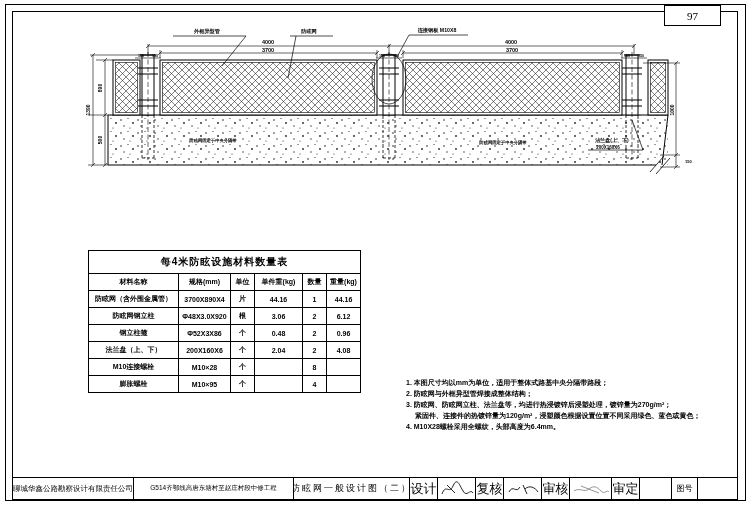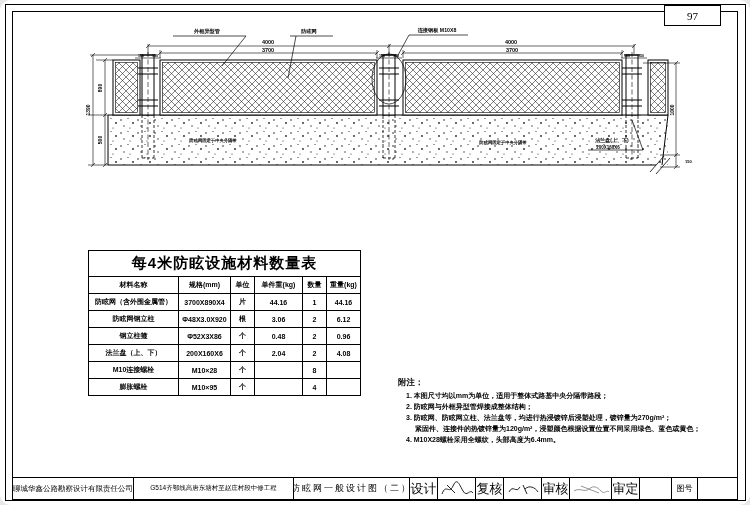--- a/index.html
+++ b/index.html
@@ -1,30 +1,30 @@
 <!DOCTYPE html>
 <html><head>
 <meta charset="utf-8">
 <style>
   html,body{margin:0;padding:0;background:#e8e8e8;}
   .sheet{position:relative;width:750px;height:505px;background:#ffffff;overflow:hidden;
-         font-family:"Liberation Sans","DejaVu Sans",sans-serif;color:#000;border-radius:11px;}
+         font-family:"Liberation Sans","DejaVu Sans",sans-serif;color:#000;}
   .frame-outer{position:absolute;left:5px;top:4px;width:739px;height:495px;border:1px solid #000;}
   .frame-inner{position:absolute;left:12px;top:11px;width:726px;height:489px;border:1.5px solid #000;box-sizing:border-box;}
   .page-box{position:absolute;left:664px;top:5px;width:55px;height:19px;border:1px solid #000;background:#fff;
             display:flex;align-items:center;justify-content:center;
             font-family:"Liberation Serif","DejaVu Serif",serif;font-size:11px;}
   svg.elevation{position:absolute;left:0;top:0;width:750px;height:250px;}
   svg text{fill:#000;font-family:"Liberation Sans","DejaVu Sans",sans-serif;font-weight:bold;}
 
   .mat-table{position:absolute;left:88px;top:250px;width:272px;}
   .mat-table table{border-collapse:collapse;width:100%;table-layout:fixed;}
   .mat-table td,.mat-table th{border:1px solid #000;font-size:7px;font-weight:bold;text-align:center;
                               padding:3px 1px;overflow:hidden;white-space:nowrap;}
-  .mat-table .tbl-title{font-size:15px;height:16px;letter-spacing:1px;}
+  .mat-table .tbl-title{font-size:10px;height:16px;letter-spacing:1px;}
 
   .notes{position:absolute;left:398px;top:377px;width:338px;font-size:7px;font-weight:bold;line-height:11px;}
   .notes .notes-title{font-size:8.5px;margin-bottom:2px;}
   .notes .note-line{margin-left:8px;}
   .notes .note-cont{margin-left:17px;}
 
   .titleblock{position:absolute;left:12px;top:477px;width:726px;height:23px;box-sizing:border-box;
               border-top:1.5px solid #000;border-left:1.5px solid #000;border-right:1.5px solid #000;
               border-bottom:1.5px solid #000;display:flex;align-items:stretch;background:#fff;}
   .tb-cell{display:flex;align-items:center;justify-content:center;border-left:1px solid #000;
@@ -219,21 +219,20 @@
         <td>个</td>
         <td></td>
         <td>4</td>
         <td></td>
       </tr>
     </tbody>
       </table>
   </div>
 
   <div class="notes">
-    <div class="notes-title">附注：</div>
     <div class="note-line">1. 本图尺寸均以mm为单位，适用于整体式路基中央分隔带路段；</div>
     <div class="note-line">2. 防眩网与外框异型管焊接成整体结构；</div>
     <div class="note-line">3. 防眩网、防眩网立柱、法兰盘等，均进行热浸镀锌后浸塑处理，镀锌量为270g/m²；</div>
     <div class="note-cont">紧固件、连接件的热镀锌量为120g/m²，浸塑颜色根据设置位置不同采用绿色、蓝色或黄色；</div>
     <div class="note-line">4. M10X28螺栓采用全螺纹，头部高度为6.4mm。</div>
   </div>
 
   <div class="titleblock">
     <div class="tb-cell tb-company">聊城华鑫公路勘察设计有限责任公司</div>
     <div class="tb-cell tb-project">G514齐鄂线高唐东塘村至赵庄村段中修工程</div>

